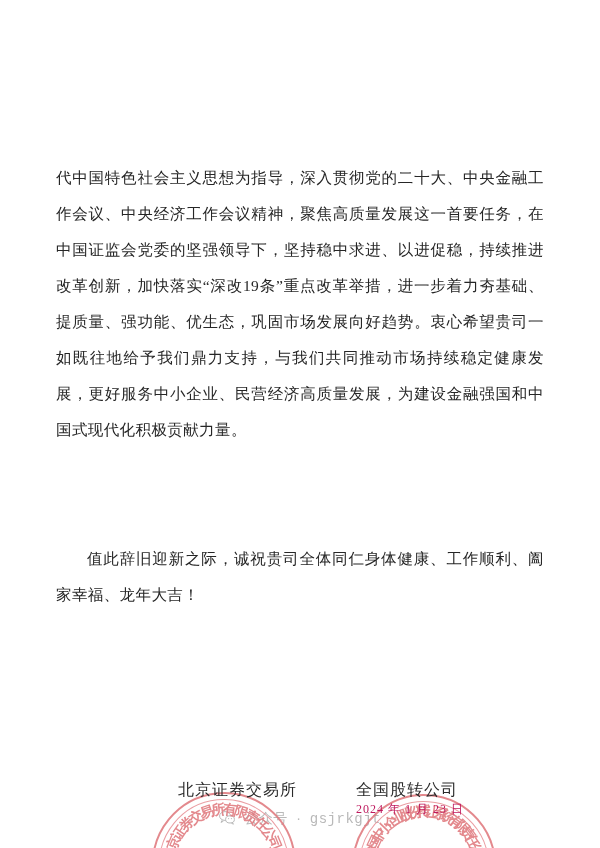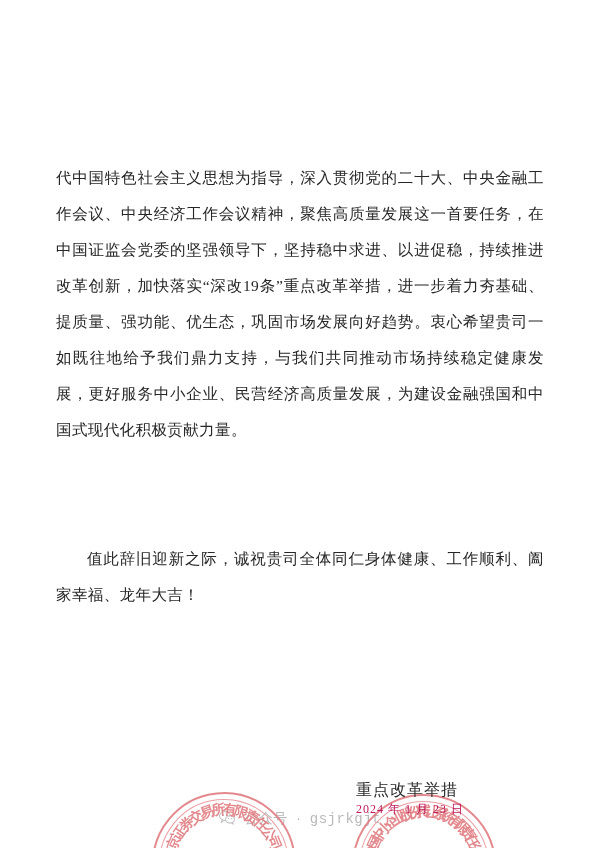--- a/index.html
+++ b/index.html
@@ -206,23 +206,26 @@
           <span style="transform: translate(28.5268px, -45.85px) rotate(391.889deg) translate(-50%, -50%);">有</span>
           <span style="transform: translate(35.4272px, -40.7543px) rotate(401deg) translate(-50%, -50%);">限</span>
           <span style="transform: translate(41.4336px, -34.6302px) rotate(410.111deg) translate(-50%, -50%);">责</span>
           <span style="transform: translate(46.3946px, -27.6323px) rotate(419.222deg) translate(-50%, -50%);">任</span>
           <span style="transform: translate(50.1848px, -19.9371px) rotate(428.333deg) translate(-50%, -50%);">公</span>
         </div>
       <div class="star">★</div>
       <div class="arc small"></div>
     </div>
 
+    <div class="sign-col left">
+      <div class="sign-name">北京证券交易所</div>
+    </div>
 
     <div class="sign-col right">
-      <div class="sign-name">重点改革举措</div>
+      <div class="sign-name">全国股转公司</div>
       <div class="sign-date">2024 年 1 月 23 日</div>
     </div>
 
   </div>
 
   <div class="footer">
     <span class="wechat-icon">
       <svg width="16" height="14" viewBox="0 0 16 14" fill="none" xmlns="http://www.w3.org/2000/svg">
         <ellipse cx="6" cy="5" rx="5.4" ry="4.4" stroke="#b9b9b9" stroke-width="1"></ellipse>
         <path d="M3.2 9.2 L2 11.4 L4.4 10.2" stroke="#b9b9b9" stroke-width="1" fill="none" stroke-linejoin="round"></path>

